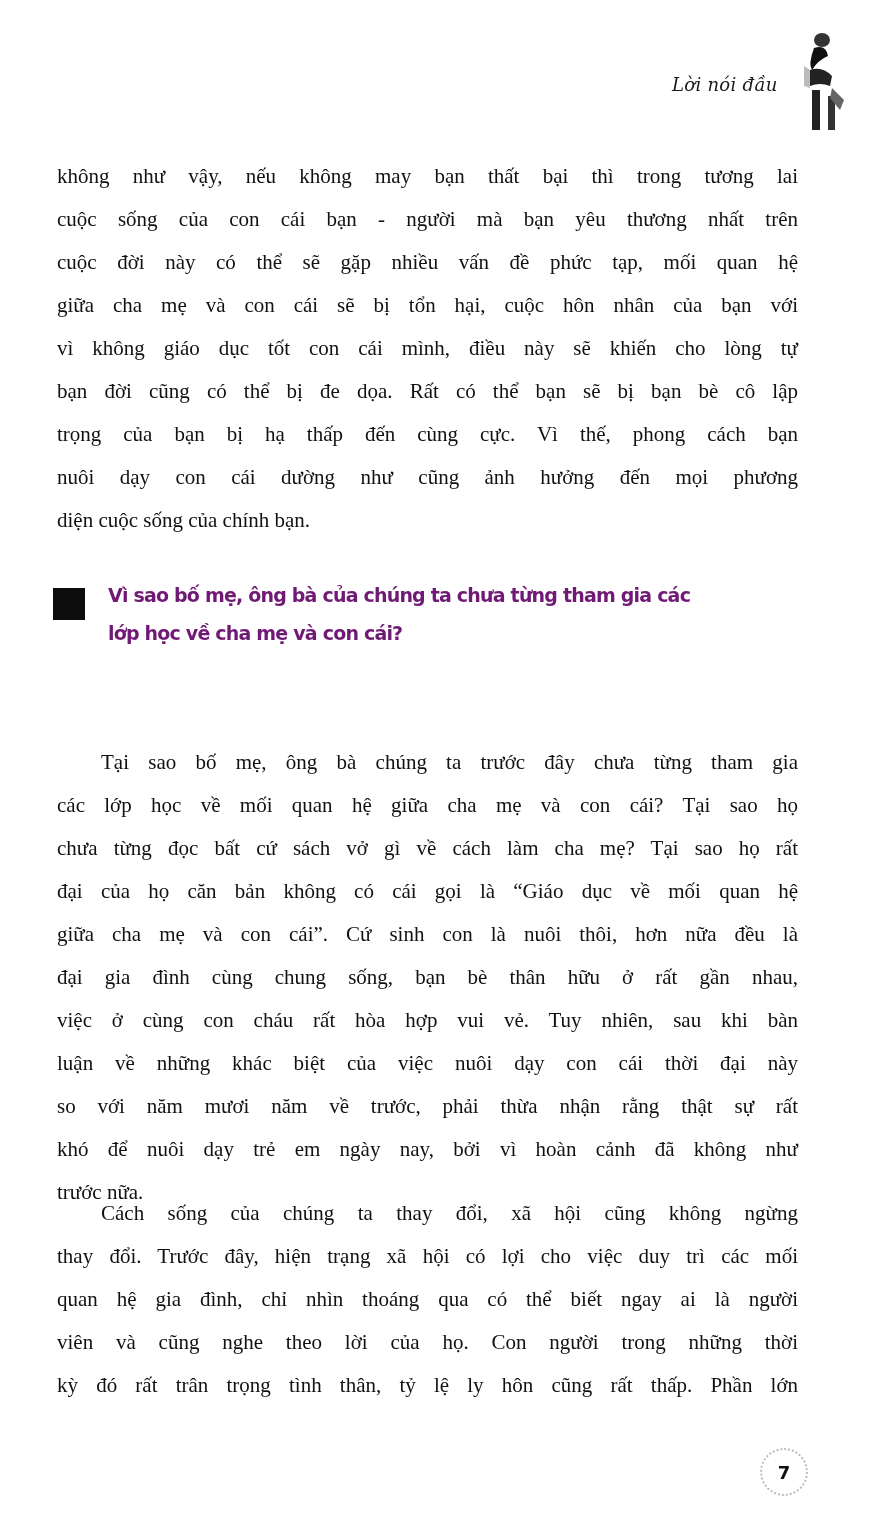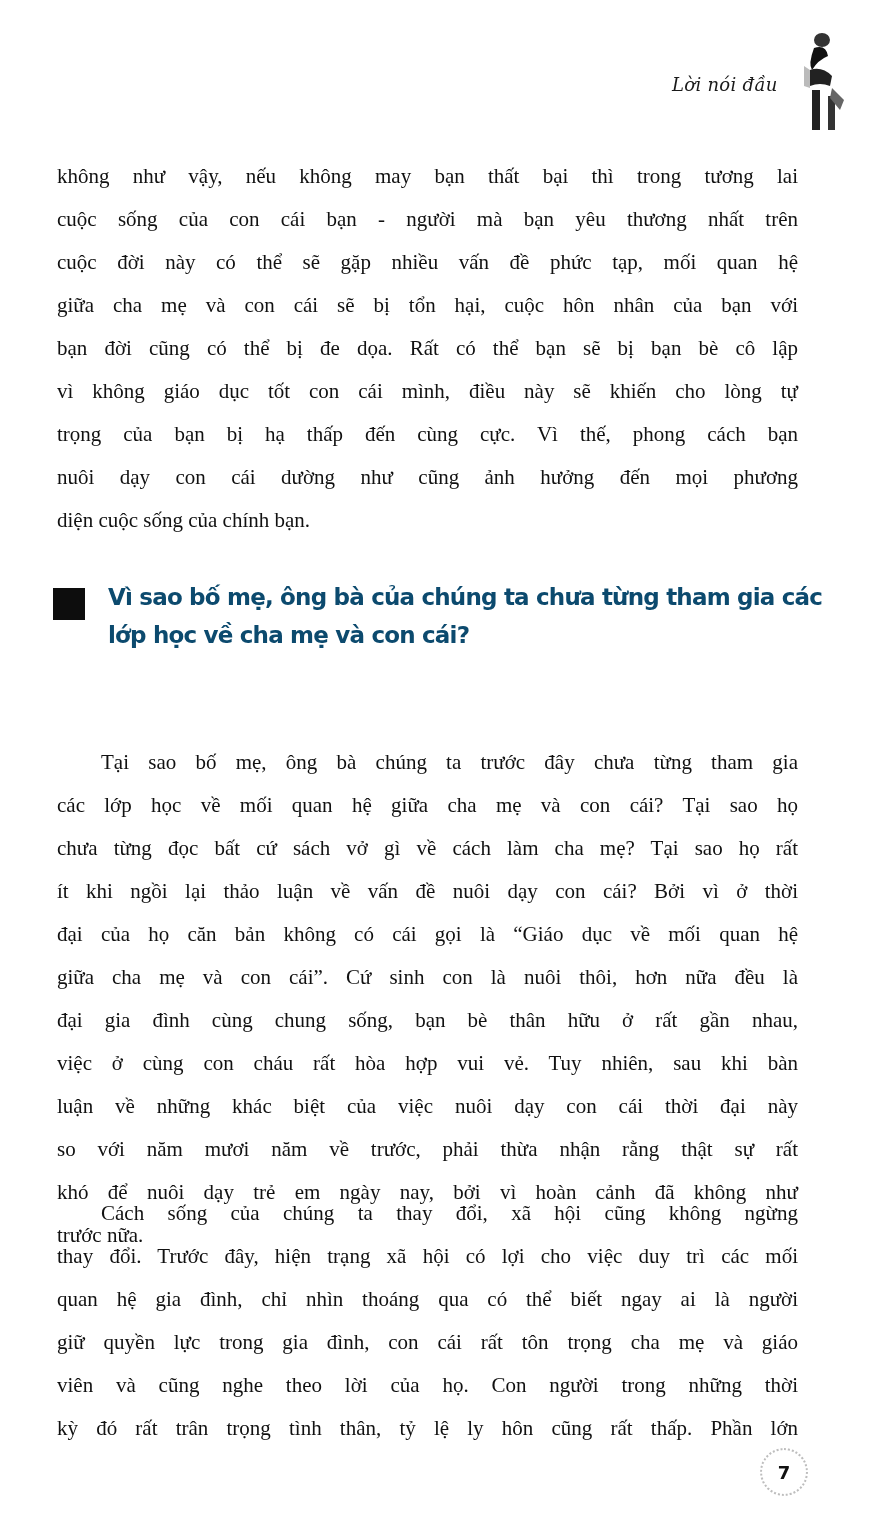--- a/index.html
+++ b/index.html
@@ -27,21 +27,21 @@
     .heading {
       position: absolute; left: 53px; top: 584px; width: 760px;
     }
     .heading-marker {
       position: absolute; left: 0; top: 4px; width: 32px; height: 32px;
       background: #0d0d0d;
     }
     .heading-line {
       position: absolute; left: 55px;
       font-family: "DejaVu Sans", sans-serif; font-weight: bold;
-      font-size: 23px; letter-spacing: -0.8px; color: #0c4a6e;
+      font-size: 19px; letter-spacing: -0.8px; color: #701a75;
       white-space: nowrap;
     }
     .heading-line.l1 { top: 0; }
     .heading-line.l2 { top: 38px; }
 
     #para2 { top: 693px; }
     #para3 { top: 1144px; }
 
     .page-number-wrap {
       position: absolute; left: 760px; top: 1448px; width: 44px; height: 44px;
@@ -65,52 +65,50 @@
   <rect x="12" y="60" width="8" height="40" fill="#222"></rect>
   <rect x="28" y="66" width="7" height="34" fill="#333"></rect>
   <path d="M32 58 L44 70 L40 80 L30 68 Z" fill="#666"></path>
 </svg>
 
 <div class="text-block" id="para1">
   <div class="line">không như vậy, nếu không may bạn thất bại thì trong tương lai</div>
   <div class="line">cuộc sống của con cái bạn - người mà bạn yêu thương nhất trên</div>
   <div class="line">cuộc đời này có thể sẽ gặp nhiều vấn đề phức tạp, mối quan hệ</div>
   <div class="line">giữa cha mẹ và con cái sẽ bị tổn hại, cuộc hôn nhân của bạn với</div>
+  <div class="line">vì không giáo dục tốt con cái mình, điều này sẽ khiến cho lòng tự</div>
   <div class="line">bạn đời cũng có thể bị đe dọa. Rất có thể bạn sẽ bị bạn bè cô lập</div>
-  <div class="line">vì không giáo dục tốt con cái mình, điều này sẽ khiến cho lòng tự</div>
   <div class="line">trọng của bạn bị hạ thấp đến cùng cực. Vì thế, phong cách bạn</div>
   <div class="line">nuôi dạy con cái dường như cũng ảnh hưởng đến mọi phương</div>
   <div class="line last">diện cuộc sống của chính bạn.</div>
 </div>
 
 <div class="heading">
   <div class="heading-marker"></div>
   <div class="heading-line l1">Vì sao bố mẹ, ông bà của chúng ta chưa từng tham gia các</div>
   <div class="heading-line l2">lớp học về cha mẹ và con cái?</div>
 </div>
 
 <div class="text-block" id="para2">
   <div class="line indent">Tại sao bố mẹ, ông bà chúng ta trước đây chưa từng tham gia</div>
   <div class="line">các lớp học về mối quan hệ giữa cha mẹ và con cái? Tại sao họ</div>
   <div class="line">chưa từng đọc bất cứ sách vở gì về cách làm cha mẹ? Tại sao họ rất</div>
-  <div class="line">ít khi ngồi lại thảo luận về vấn đề nuôi dạy con cái? Bởi vì ở thời</div>
   <div class="line">đại của họ căn bản không có cái gọi là “Giáo dục về mối quan hệ</div>
   <div class="line">giữa cha mẹ và con cái”. Cứ sinh con là nuôi thôi, hơn nữa đều là</div>
   <div class="line">đại gia đình cùng chung sống, bạn bè thân hữu ở rất gần nhau,</div>
   <div class="line">việc ở cùng con cháu rất hòa hợp vui vẻ. Tuy nhiên, sau khi bàn</div>
   <div class="line">luận về những khác biệt của việc nuôi dạy con cái thời đại này</div>
   <div class="line">so với năm mươi năm về trước, phải thừa nhận rằng thật sự rất</div>
   <div class="line">khó để nuôi dạy trẻ em ngày nay, bởi vì hoàn cảnh đã không như</div>
   <div class="line last">trước nữa.</div>
 </div>
 
 <div class="text-block" id="para3">
   <div class="line indent">Cách sống của chúng ta thay đổi, xã hội cũng không ngừng</div>
   <div class="line">thay đổi. Trước đây, hiện trạng xã hội có lợi cho việc duy trì các mối</div>
   <div class="line">quan hệ gia đình, chỉ nhìn thoáng qua có thể biết ngay ai là người</div>
-  <div class="line">giữ quyền lực trong gia đình, con cái rất tôn trọng cha mẹ và giáo</div>
   <div class="line">viên và cũng nghe theo lời của họ. Con người trong những thời</div>
   <div class="line">kỳ đó rất trân trọng tình thân, tỷ lệ ly hôn cũng rất thấp. Phần lớn</div>
 </div>
 
 <div class="page-number-wrap">
   <span class="page-number">7</span>
 </div>
 
 </body></html>

